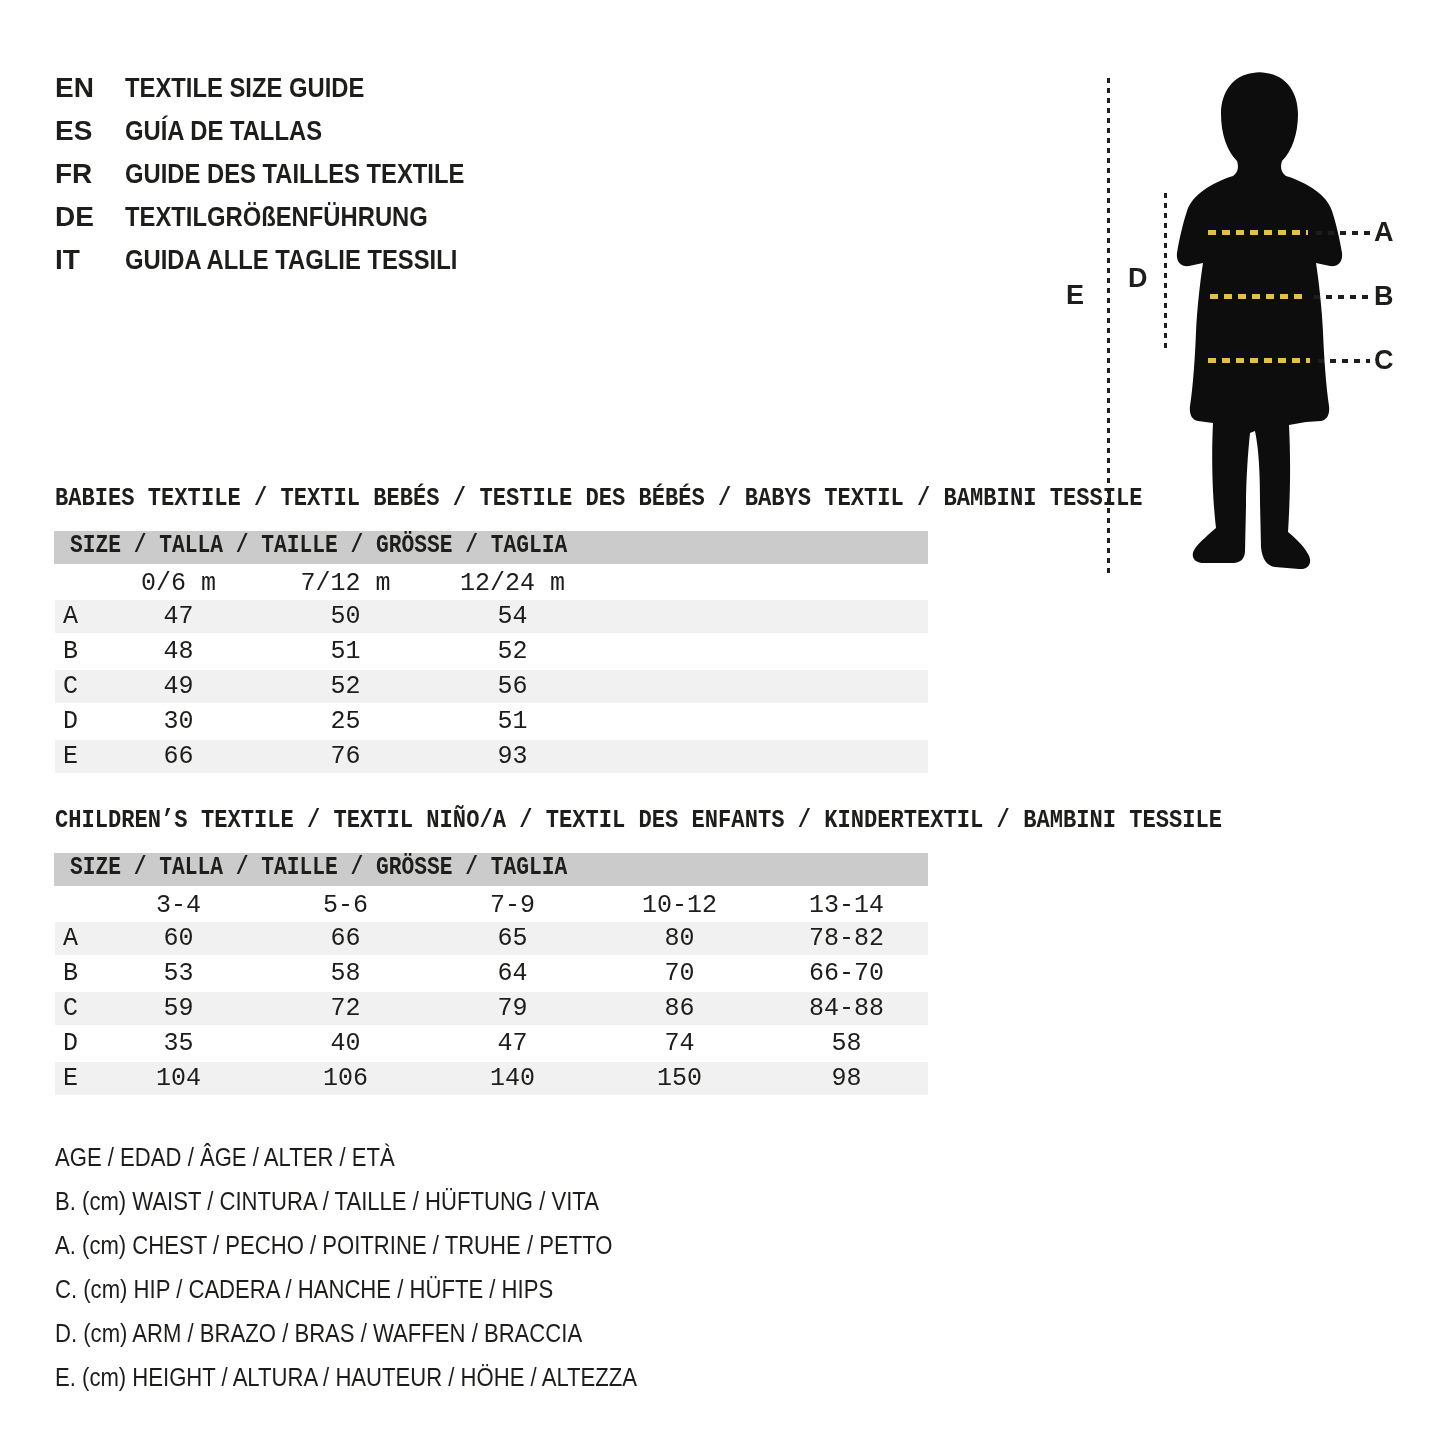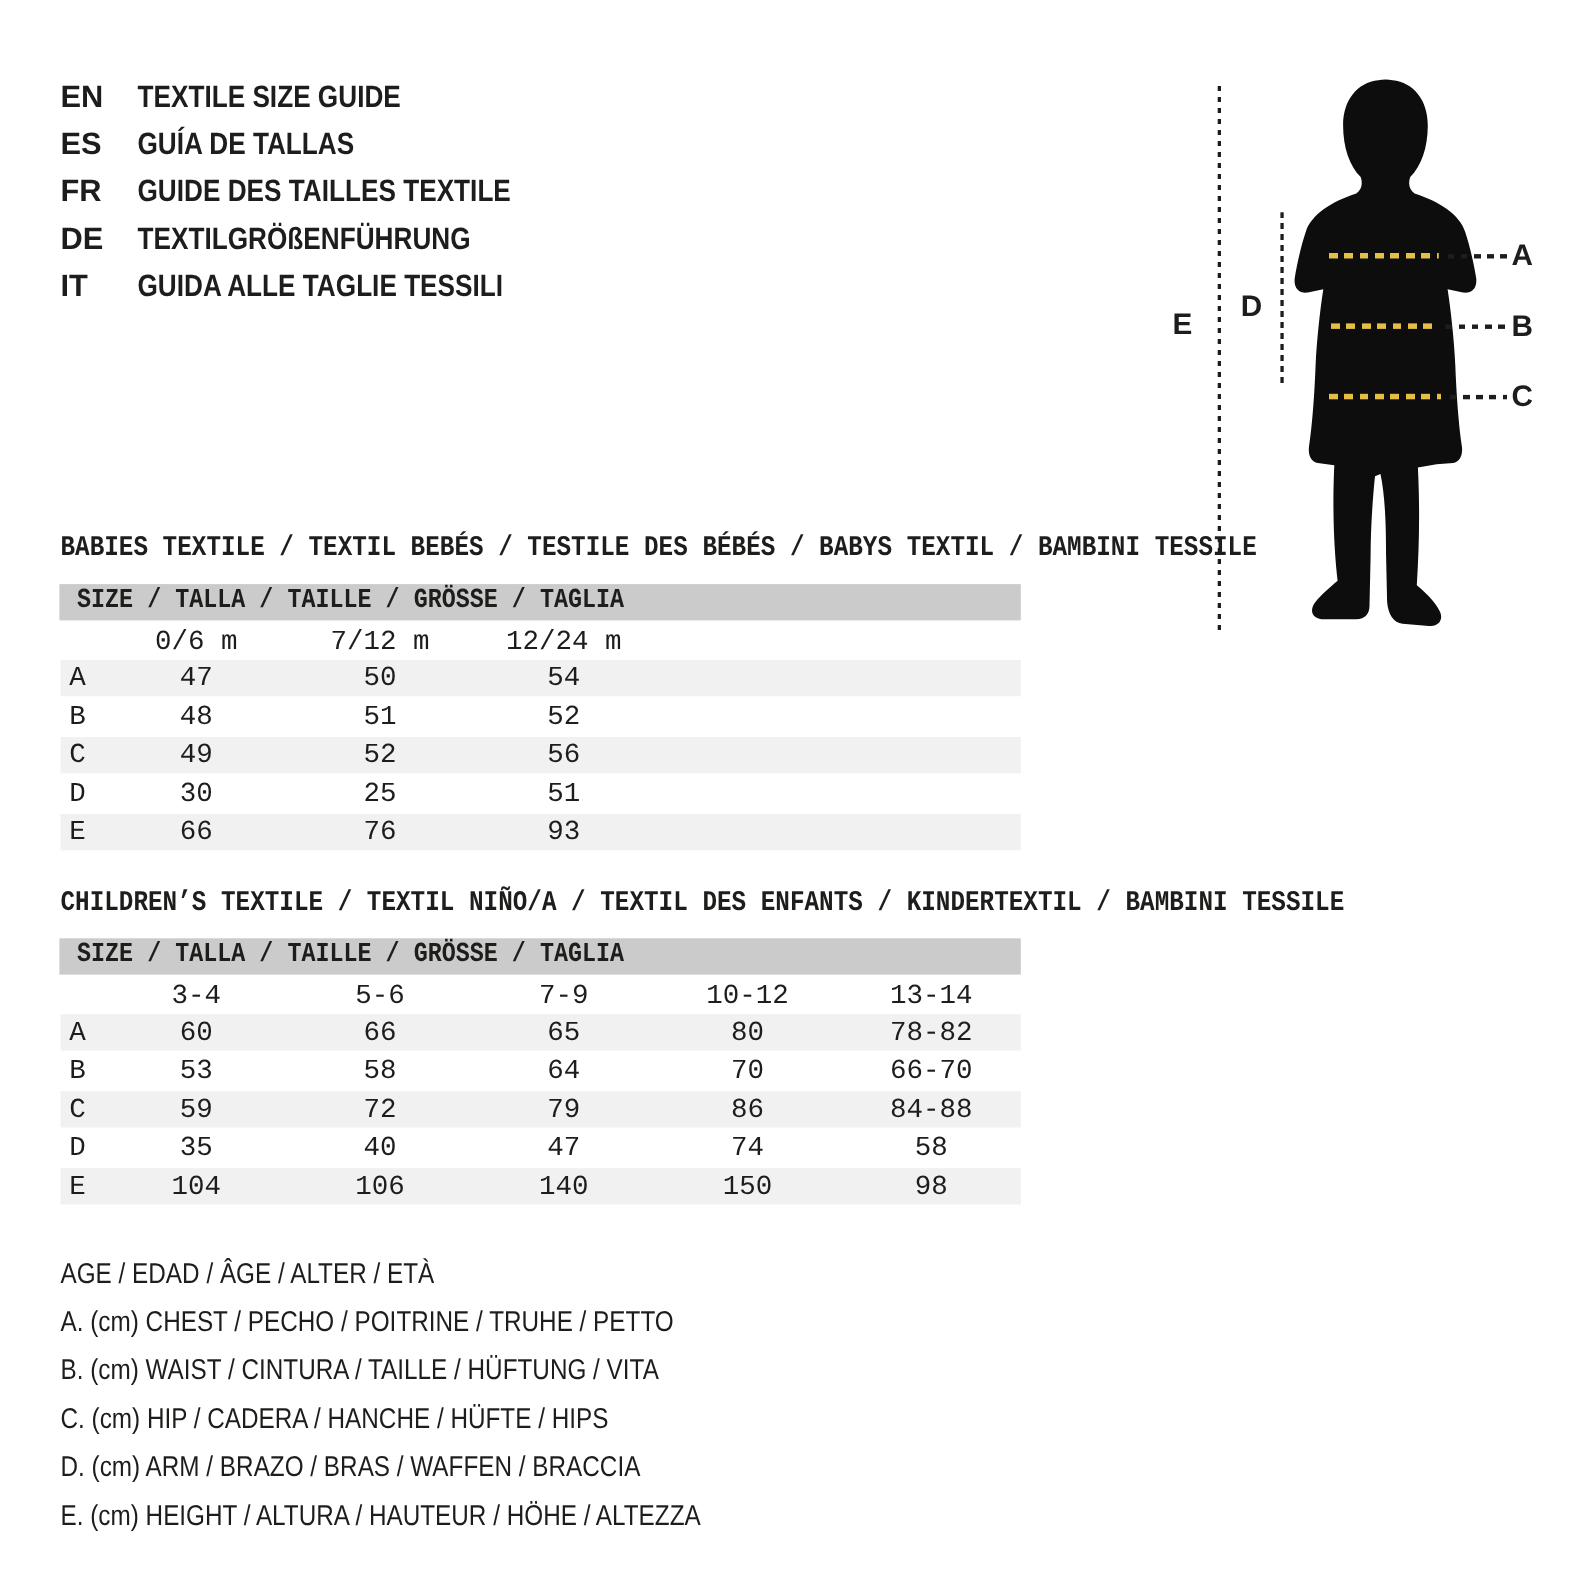--- a/index.html
+++ b/index.html
@@ -219,26 +219,26 @@
         <span class="cell">98</span>
       </div>
     </div>
   </div>
 
   <div class="legend">
     <div class="legend-line">
         <span class="cond">AGE / EDAD / ÂGE / ALTER / ETÀ</span>
       </div>
     <div class="legend-line">
+        <span class="cond">B. (cm) WAIST / CINTURA / TAILLE / HÜFTUNG / VITA</span>
+      </div>
+    <div class="legend-line">
         <span class="cond">A. (cm) CHEST / PECHO / POITRINE / TRUHE / PETTO</span>
       </div>
     <div class="legend-line">
-        <span class="cond">B. (cm) WAIST / CINTURA / TAILLE / HÜFTUNG / VITA</span>
-      </div>
-    <div class="legend-line">
         <span class="cond">C. (cm) HIP / CADERA / HANCHE / HÜFTE / HIPS</span>
       </div>
     <div class="legend-line">
         <span class="cond">D. (cm) ARM / BRAZO / BRAS / WAFFEN / BRACCIA</span>
       </div>
     <div class="legend-line">
         <span class="cond">E. (cm) HEIGHT / ALTURA / HAUTEUR / HÖHE / ALTEZZA</span>
       </div>
   </div>
 

